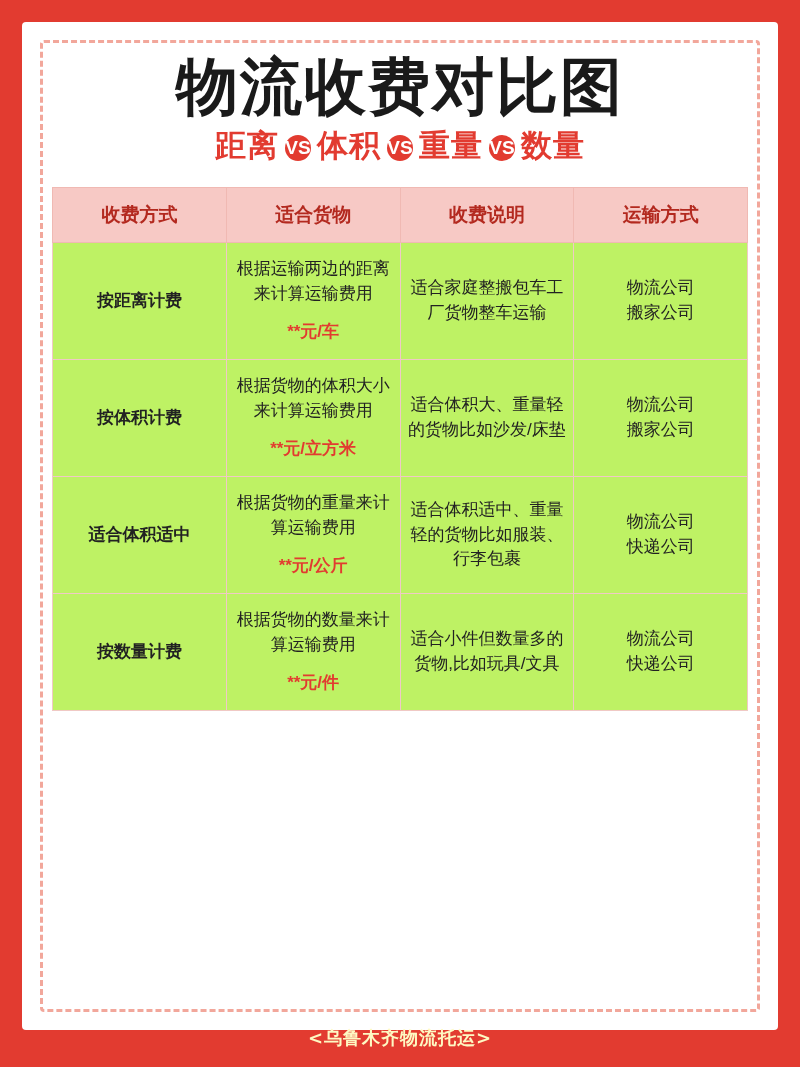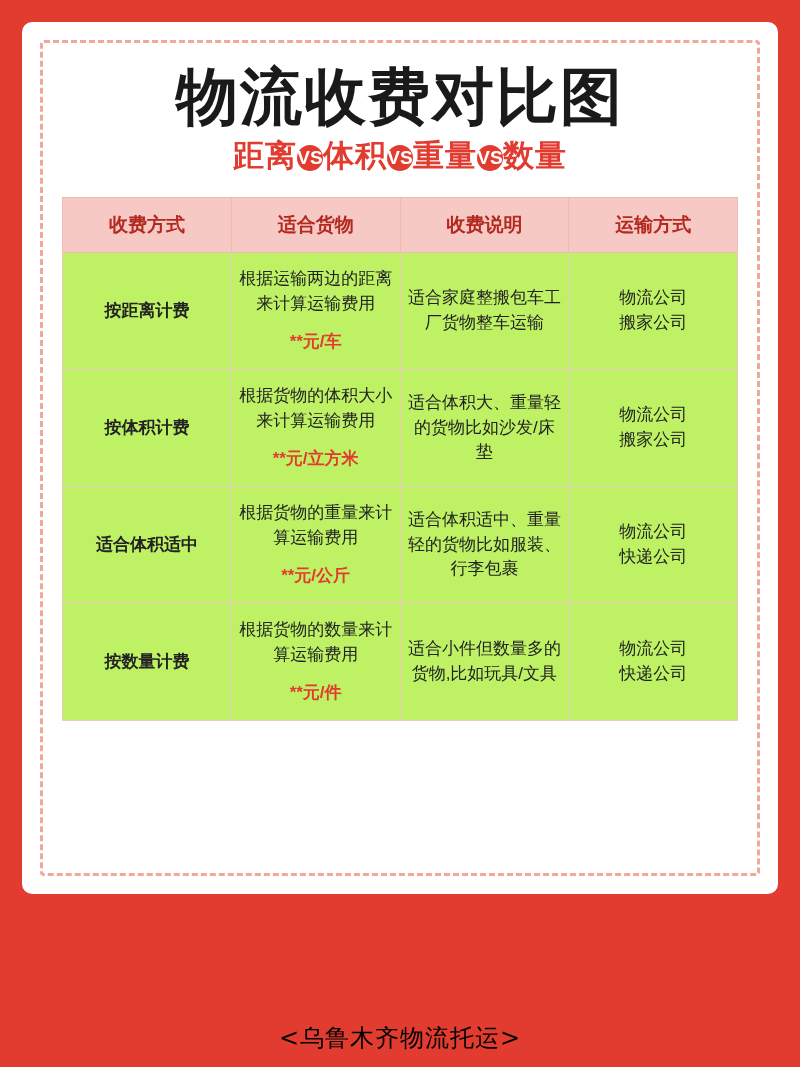--- a/index.html
+++ b/index.html
@@ -17,25 +17,25 @@
     position: relative;
     width: 800px;
     height: 1067px;
     background: #e23b30;
     box-sizing: border-box;
     padding: 22px 22px 0 22px;
   }
   .inner-card {
     position: relative;
     width: 100%;
-    height: 872px;
+    height: 1008px;
     background: #ffffff;
-    border-radius: 10px;
+    border-radius: 4px;
     box-sizing: border-box;
-    padding: 14px;
+    padding: 4px;
   }
   .dashed-frame {
     position: absolute;
     left: 18px;
     top: 18px;
     right: 18px;
     bottom: 18px;
     border: 3px dashed #f2a79b;
     border-radius: 4px;
     pointer-events: none;
@@ -58,20 +58,21 @@
   .subtitle {
     text-align: center;
     font-size: 31px;
     font-weight: bold;
     color: #e23b30;
     margin: 0 0 20px 0;
     letter-spacing: 1px;
     display: flex;
     justify-content: center;
     align-items: center;
+    gap: 6px;
   }
   .vs-badge {
     display: inline-flex;
     align-items: center;
     justify-content: center;
     width: 26px;
     height: 26px;
     border-radius: 50%;
     background: #e23b30;
     color: #ffffff;
@@ -141,23 +142,23 @@
     position: absolute;
     left: 0;
     right: 0;
     bottom: 0;
     height: 59px;
     display: flex;
     align-items: center;
     justify-content: center;
   }
   .footer-text {
-    color: #000000;
-    font-size: 24px;
-    font-weight: normal;
+    color: #fef9c3;
+    font-size: 18px;
+    font-weight: bold;
     letter-spacing: 1px;
     font-family: "DejaVu Sans", "Liberation Sans", sans-serif;
   }
 </style>
 </head>
 <body>
 
 <div class="poster">
   <div class="inner-card">
     <div class="dashed-frame"></div>

